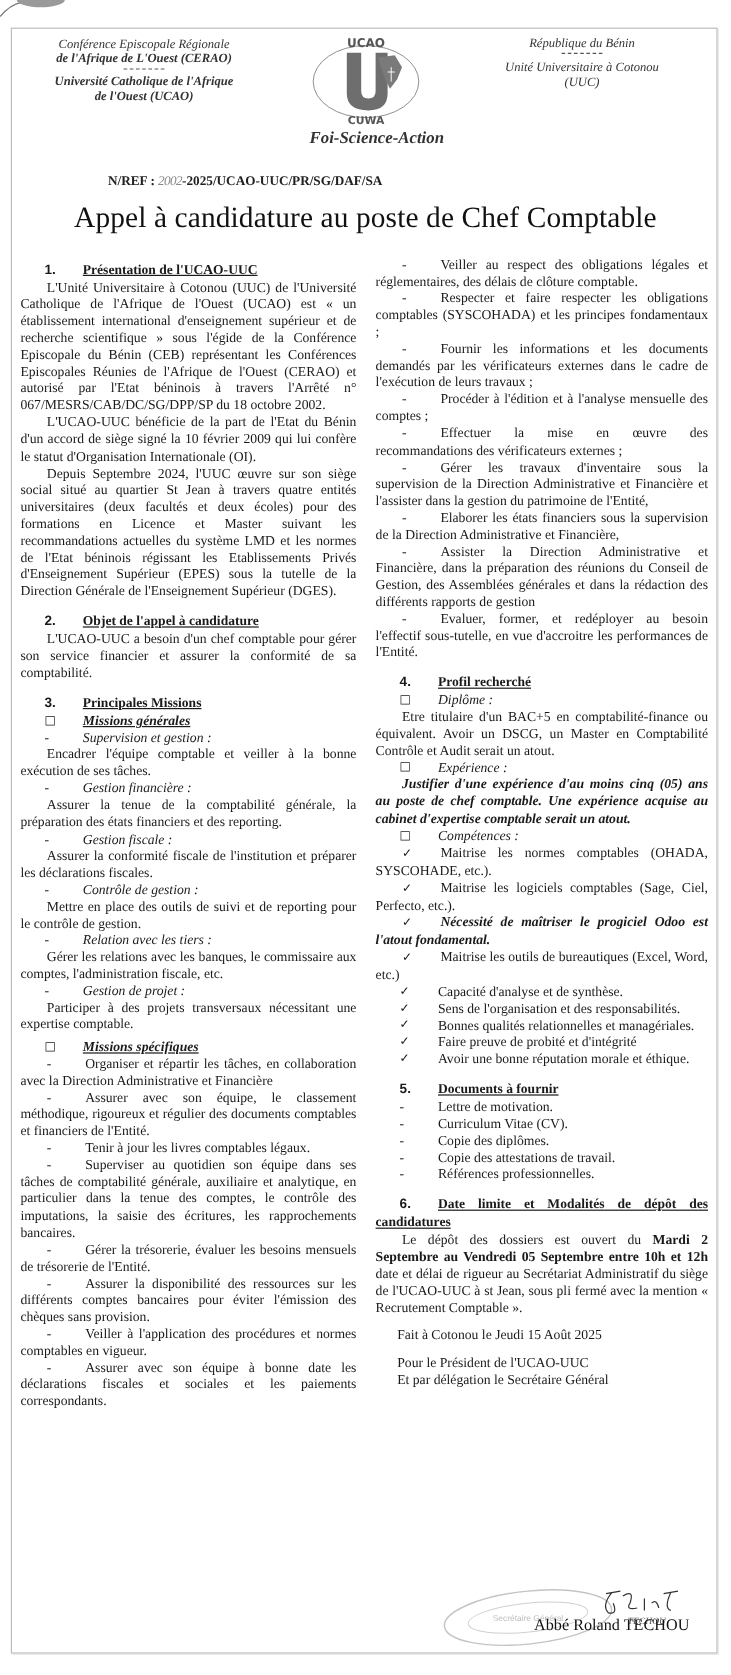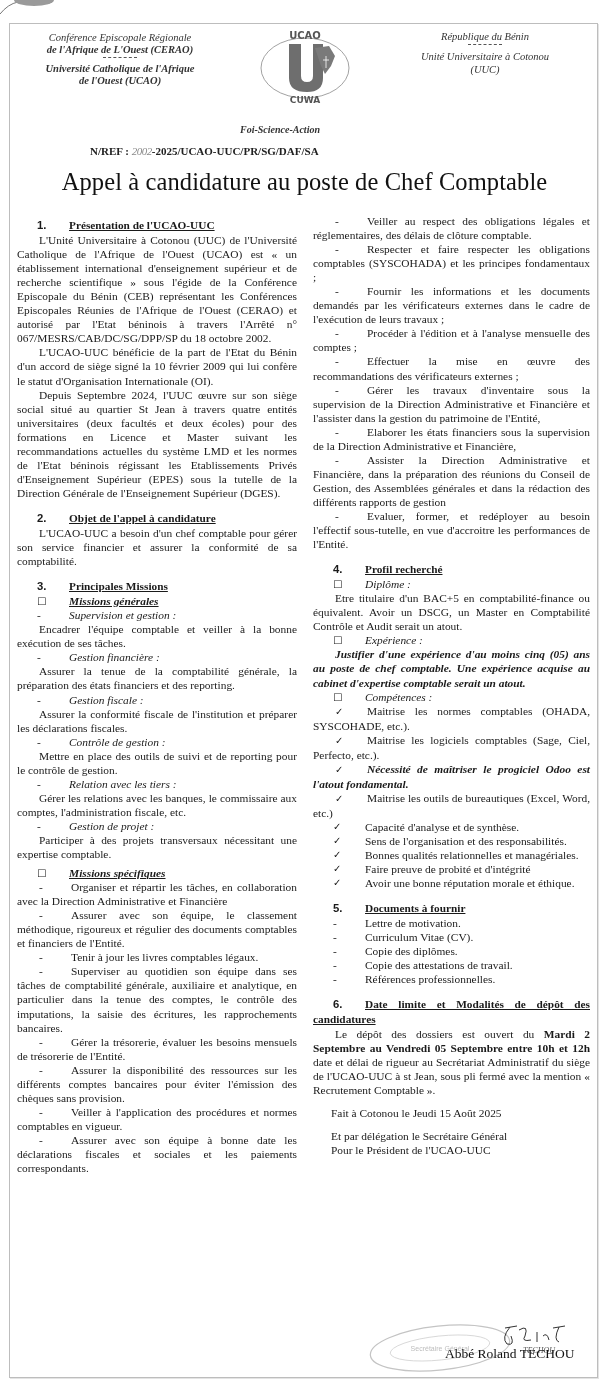--- a/index.html
+++ b/index.html
@@ -8,22 +8,22 @@
   .corner-art { position:absolute; left:0; top:0; width:60px; height:14px; }
   .frame { position:absolute; left:9px; top:23px; width:589px; height:1355px;
            border:1px solid #bdbdbd; box-sizing:border-box; box-shadow:1px 1px 0 #e4e4e4; }
   
   .hdr-left { position:absolute; left:40px; top:32px; width:160px; text-align:center;
               font-style:italic; font-size:10.5px; line-height:12px; color:#333; }
   .hdr-right { position:absolute; left:395px; top:30px; width:180px; text-align:center;
                font-style:italic; font-size:10.5px; line-height:13px; color:#333; }
   .orn { display:block; margin:1px auto 2px; width:34px; height:3px; border-top:1px dashed #555; }
   .logo { position:absolute; left:255px; top:26px; width:100px; height:80px; }
-  .motto { position:absolute; left:240px; top:124px; width:130px; text-align:left;
-           font-style:italic; font-weight:bold; font-size:10px; color:#333; }
+  .motto { position:absolute; left:240px; top:108px; width:130px; text-align:right;
+           font-style:italic; font-weight:bold; font-size:14px; color:#333; }
   .ref { position:absolute; left:90px; top:145px; font-size:11px; font-weight:bold; color:#222; }
   .ref .hand { color:#8a8a8a; font-weight:normal; font-style:italic; letter-spacing:-0.5px; }
   .title { position:absolute; left:0; width:609px; top:168px; text-align:center;
            font-size:24.5px; font-weight:normal; color:#111; letter-spacing:0.1px; }
   
   .col { position:absolute; top:212px; font-size:11.4px; line-height:14.05px; text-align:justify; }
   .col.left { left:17px; width:280px; }
   .col.right { left:313px; width:277px; top:214px; }
   .col p { margin:0; }
   .ind { text-indent:22px; }
@@ -259,22 +259,22 @@
 
   <div class="gap"></div>
   <div class="sec" style="display:block; margin-left:0; text-align:justify;">
     <span style="display:inline-block; width:52px; padding-left:20px; box-sizing:border-box;">6.</span><span class="lbl">Date limite et Modalités de dépôt des candidatures</span>
   </div>
   <p class="ind"><span>Le dépôt des dossiers est ouvert du </span><b>Mardi 2 Septembre au Vendredi 05 Septembre entre 10h et 12h</b><span> date et délai de rigueur au Secrétariat Administratif du siège de l'UCAO-UUC à st Jean, sous pli fermé avec la mention « Recrutement Comptable ».</span></p>
 
   <div style="height:9px"></div>
   <p style="padding-left:18px">Fait à Cotonou le  Jeudi 15 Août  2025</p>
   <div style="height:9px"></div>
+  <p style="padding-left:18px">Pour le Président de l'UCAO-UUC</p>
   <p style="padding-left:18px">Et par délégation le Secrétaire Général</p>
-  <p style="padding-left:18px">Pour le Président de l'UCAO-UUC</p>
 </div>
 
 <svg class="sig" viewBox="0 0 250 50">
   <g>
     <ellipse cx="95" cy="26" rx="70" ry="22" fill="none" stroke="#c4c4c4" stroke-width="1.2" transform="rotate(-6 95 26)"></ellipse>
     <ellipse cx="95" cy="26" rx="50" ry="12" fill="none" stroke="#d0d0d0" stroke-width="0.8" transform="rotate(-6 95 26)"></ellipse>
     <text x="95" y="29" text-anchor="middle" font-family="Liberation Sans, sans-serif" font-size="7" fill="#bdbdbd">Secrétaire Général</text>
   </g>
   <g>
     <path d="M160 6 L172 4 M165 5 Q156 16 162 22 Q170 24 166 14 M174 8 Q184 2 180 14 Q176 20 186 18 M192 10 L192 20 M198 14 Q202 10 204 18 M208 6 L220 4 M214 5 Q208 18 214 20" stroke="#333" stroke-width="1" fill="none"></path>

